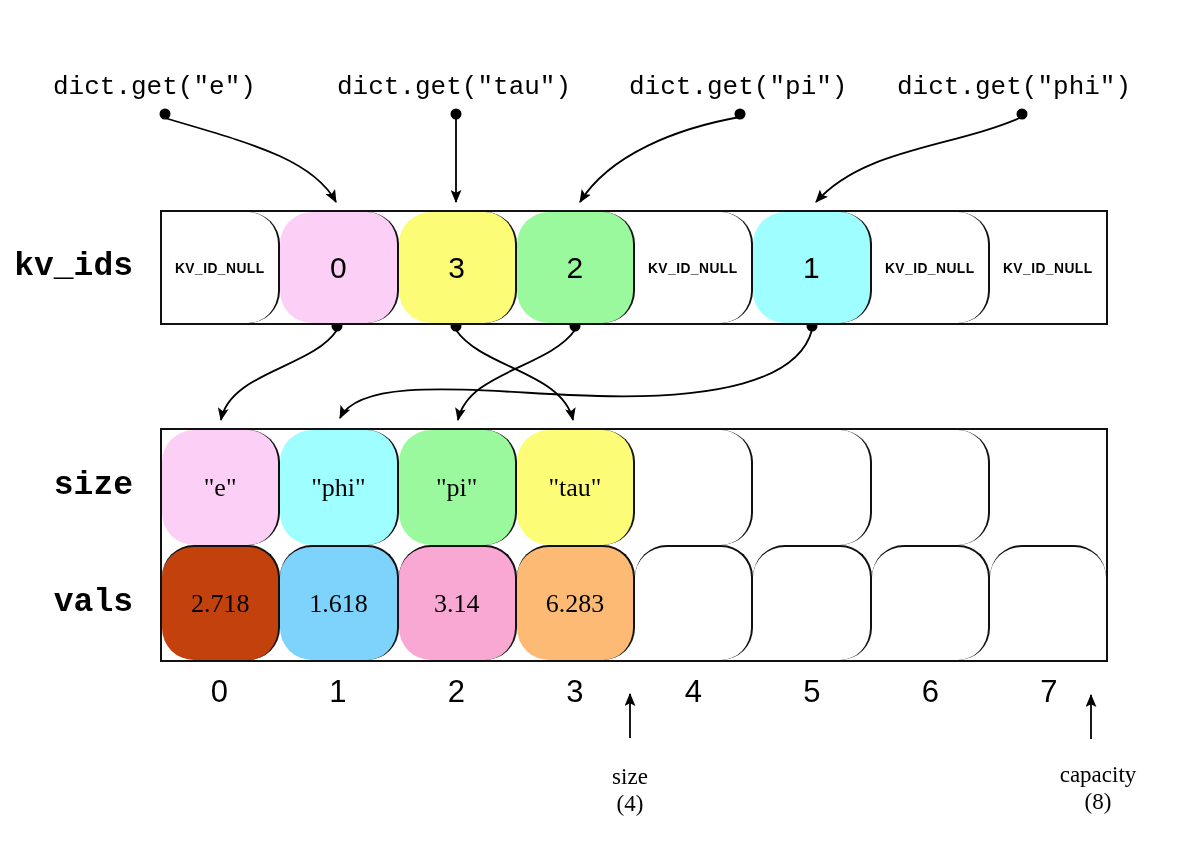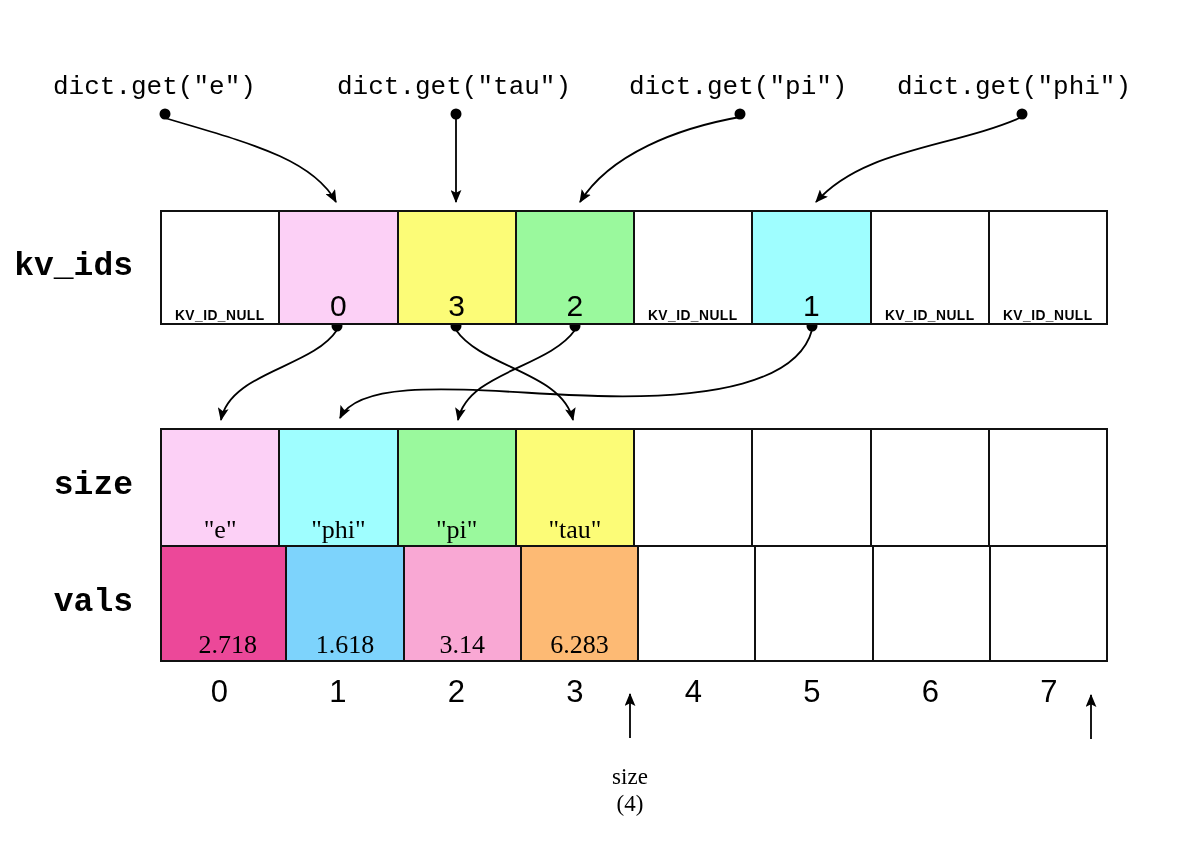--- a/index.html
+++ b/index.html
@@ -13,22 +13,22 @@
   .arr-label{position:absolute;left:0;width:133px;text-align:right;
              font-family:"Liberation Mono",monospace;font-weight:bold;font-size:33px;line-height:30px;}
 
   .row-table{position:absolute;left:160px;width:948px;display:flex;
              border:2px solid #111;box-sizing:border-box;background:#fff;}
   .kv-table{top:210px;height:115px;}
   .keysvals{top:428px;height:234px;flex-direction:column;}
   .kvs-row{display:flex;flex:1;}
   .kvs-row + .kvs-row .cell{border-top:2px solid #111;}
 
-  .cell{flex:1;display:flex;align-items:flex-end;justify-content:center;
-        border-right:2px solid #111;box-sizing:border-box;overflow:hidden;}
+  .cell{flex:1;display:flex;align-items:center;justify-content:center;
+        border-right:2px solid #111;box-sizing:border-box;overflow:hidden;border-radius:32px;}
   .cell:last-child{border-right:none;}
   .t-null{font-family:"Liberation Sans",sans-serif;font-weight:bold;font-size:15px;
           letter-spacing:0.5px;transform:scaleX(0.92);white-space:nowrap;}
   .t-num{font-family:"Liberation Sans",sans-serif;font-size:30px;}
   .t-serif{font-family:"Liberation Serif",serif;font-size:26px;white-space:pre;}
 
   .indices{position:absolute;left:160px;top:674px;width:948px;display:flex;}
   .idx{flex:1;text-align:center;font-family:"Liberation Sans",sans-serif;font-size:31px;}
 
   .note{position:absolute;text-align:center;font-family:Liberation Serif, serif;
@@ -128,21 +128,21 @@
           <span class="t-serif"></span>
         </div>
       <div class="cell" style="background: rgb(255, 255, 255);">
           <span class="t-serif"></span>
         </div>
       <div class="cell" style="background: rgb(255, 255, 255);">
           <span class="t-serif"></span>
         </div>
     </div>
     <div class="kvs-row">
-      <div class="cell" style="background: #ec4899; padding-left: 8px;">
+      <div class="cell" style="background: #c2410c;">
           <span class="t-serif">2.718</span>
         </div>
       <div class="cell" style="background: #7dd3fc;">
           <span class="t-serif">1.618</span>
         </div>
       <div class="cell" style="background: #f9a8d4;">
           <span class="t-serif">3.14</span>
         </div>
       <div class="cell" style="background: #fdba74;">
           <span class="t-serif">6.283</span>
@@ -170,14 +170,18 @@
     <div class="idx">4</div>
     <div class="idx">5</div>
     <div class="idx">6</div>
     <div class="idx">7</div>
   </div>
 
   <div class="note note-size">
     <div>size</div>
     <div>(4)</div>
   </div>
+  <div class="note note-cap">
+    <div>capacity</div>
+    <div>(8)</div>
+  </div>
 
 </div>
 
 </body></html>

